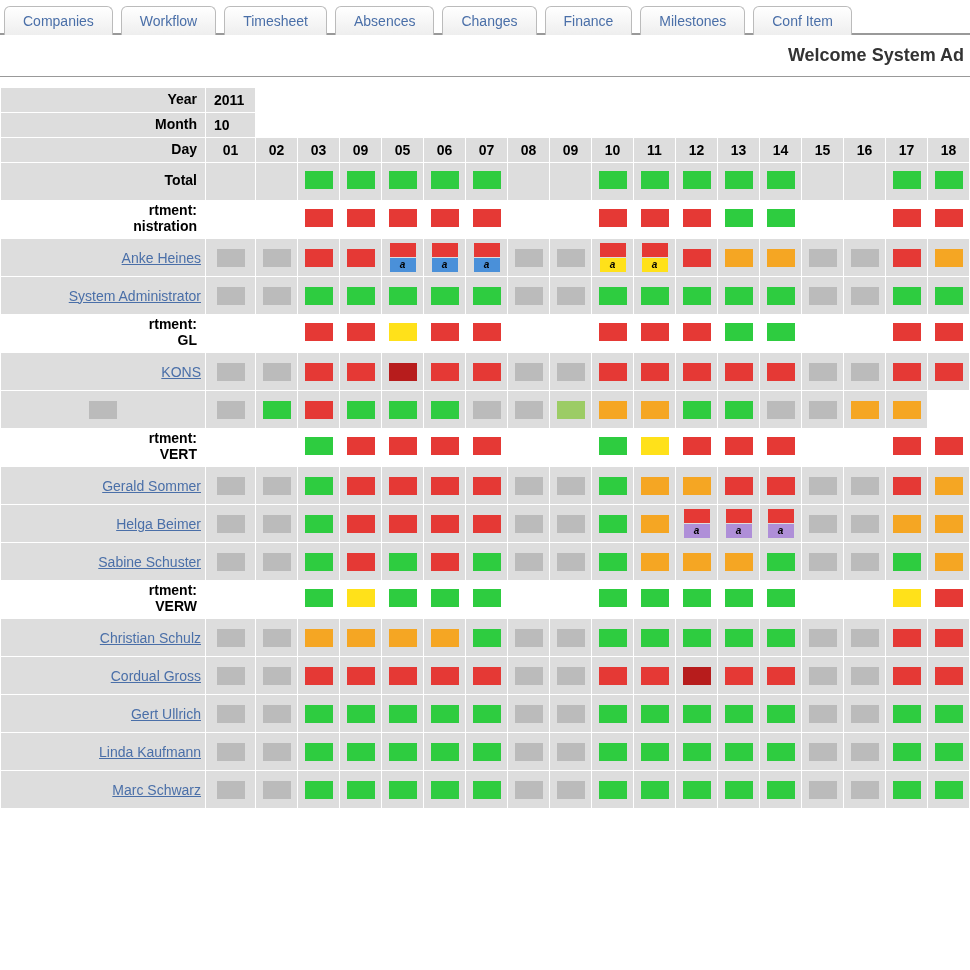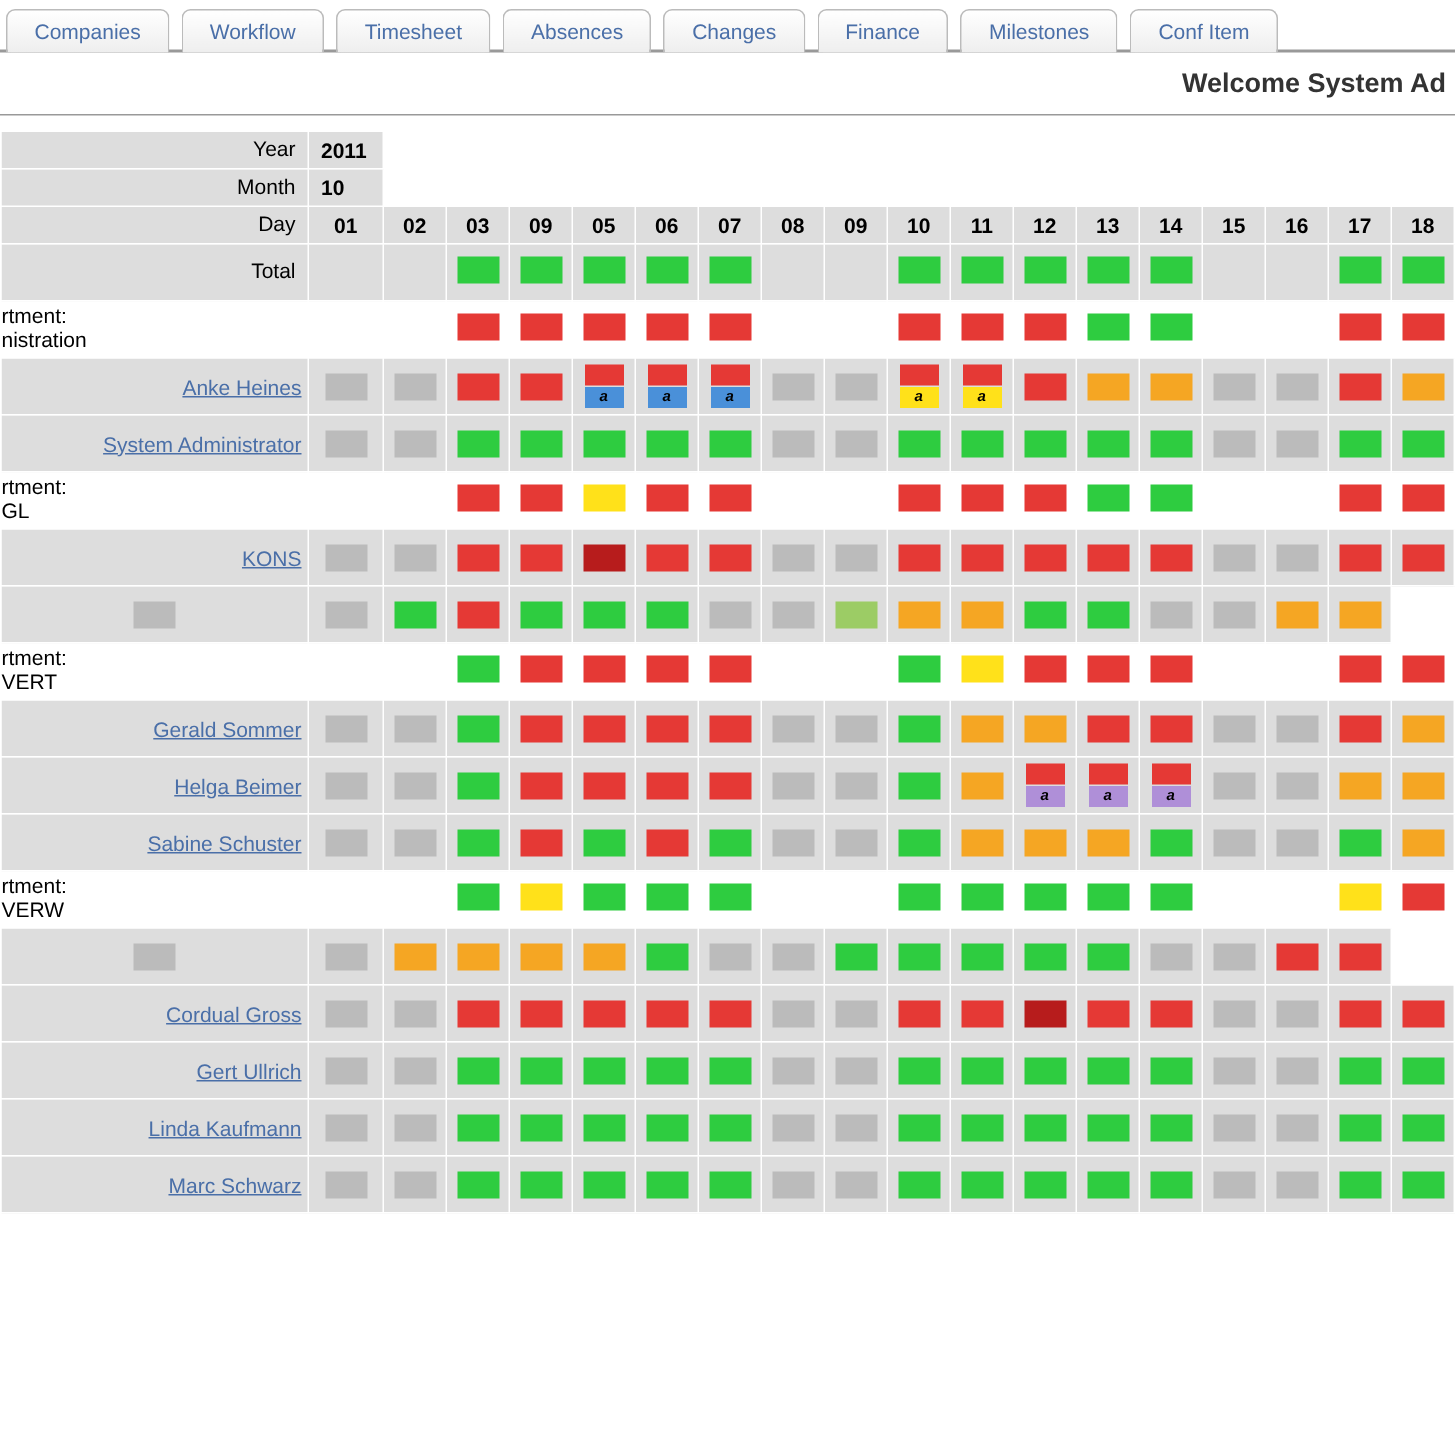--- a/index.html
+++ b/index.html
@@ -21,21 +21,21 @@
 
 .grid { display: table; border-collapse: collapse; width: 100%; margin-top: 10px; }
 .row { display: table-row; }
 .cell { display: table-cell; vertical-align: middle; padding: 0; }
 
 .label-cell { 
   width: 205px; 
   min-width: 205px;
   text-align: right; 
   padding: 1px 8px 4px 0; 
-  font-weight: normal;
+  font-weight: bold;
   background: #ddd;
   border: 1px solid #fff;
 }
 .header-value { 
   background: #ddd; 
   padding: 4px 8px; 
   font-weight: bold;
   border: 1px solid #fff;
 }
 .day-head { 
@@ -43,21 +43,21 @@
   text-align: center; 
   font-weight: bold; 
   width: 42px;
   min-width: 42px;
   padding: 4px 0;
   border: 1px solid #fff;
 }
 
 .dept-row .label-cell { 
   background: #fff; 
-  text-align: left; 
+  text-align: right; 
   padding-left: 0;
 }
 .dept-row .day-cell-wrap { background: #fff; }
 
 .link-cell { 
   background: #ddd; 
   text-align: left; 
   padding: 6px 4px 6px 16px; 
   font-weight: normal;
   border: 1px solid #fff;
@@ -903,20 +903,21 @@
       <div class="cell day-cell-wrap single" style="background: rgb(255, 255, 255);"><span class="cube c-green"></span></div>
       <div class="cell day-cell-wrap single" style="background: rgb(255, 255, 255);"><span class="cube c-green"></span></div>
       <div class="cell day-cell-wrap single" style="background: rgb(255, 255, 255);"><span class="cube c-green"></span></div>
       <div class="cell day-cell-wrap single" style="background: rgb(255, 255, 255);"><span class="cube c-green"></span></div>
       <div class="cell day-cell-wrap single" style="background: rgb(255, 255, 255);"></div>
       <div class="cell day-cell-wrap single" style="background: rgb(255, 255, 255);"></div>
       <div class="cell day-cell-wrap single" style="background: rgb(255, 255, 255);"><span class="cube c-yellow"></span></div>
       <div class="cell day-cell-wrap single" style="background: rgb(255, 255, 255);"><span class="cube c-red"></span></div>
     </div>
     <div class="row data-row">
+      <div class="cell label-cell link-cell"><a>Christian Schulz</a></div>
       <div class="cell day-cell-wrap single">
         <div class="cube-stack">
           <span class="cube c-grey"></span>
         </div>
       </div>
       <div class="cell day-cell-wrap single">
         <div class="cube-stack">
           <span class="cube c-grey"></span>
         </div>
       </div>

